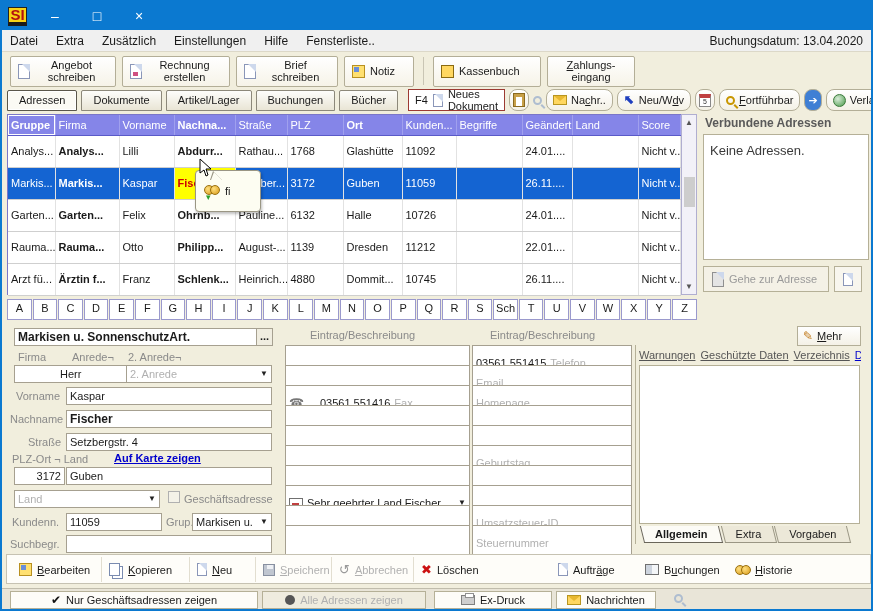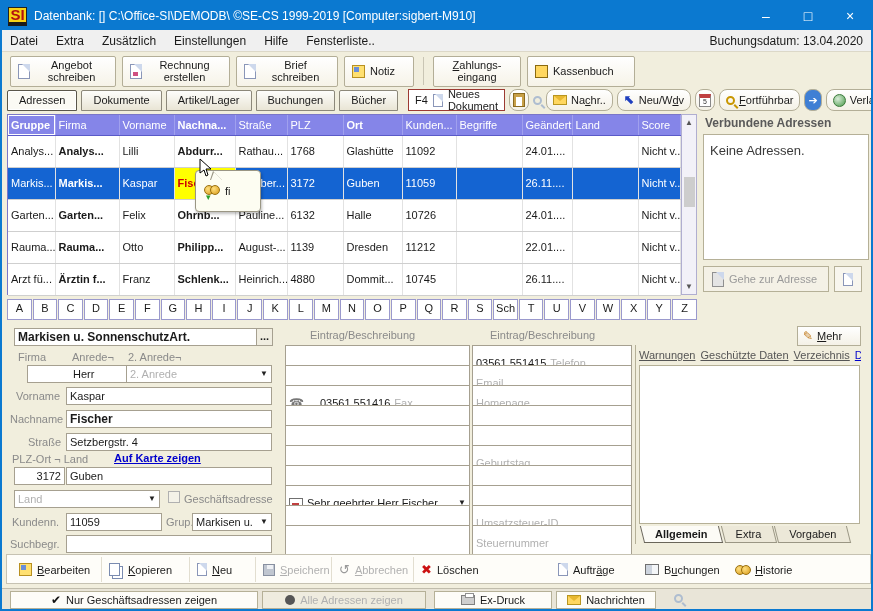--- a/index.html
+++ b/index.html
@@ -150,21 +150,20 @@
 
   u { text-decoration:underline; }
 </style>
 </head>
 <body>
 
 <div class="win">
 
   <div class="titlebar">
     <span class="silogo">SI</span>
-    <span class="title-text">Datenbank: [] C:\Office-SI\DEMODB\ ©SE-CS 1999-2019 [Computer:sigbert-M910]</span>
     <span class="winctl">–</span>
     <span class="winctl">□</span>
     <span class="winctl">×</span>
   </div>
 
   <div class="menubar">
     <span class="mitem">Datei</span>
     <span class="mitem">Extra</span>
     <span class="mitem">Zusätzlich</span>
     <span class="mitem">Einstellungen</span>
@@ -184,26 +183,26 @@
       </span>
     <span class="tbtn" style="width:102px">
         <span class="icon i-page"></span>
         <span class="lbl">Brief schreiben</span>
       </span>
     <span class="tbtn" style="width:70px">
         <span class="icon i-note"></span>
         <span class="lbl">Notiz</span>
       </span>
     <span class="vsep"></span>
-    <span class="tbtn" style="width:88px">
-        <span class="lbl"><u>Z</u>ahlungs-eingang</span>
-      </span>
     <span class="tbtn" style="width:108px">
         <span class="icon i-sqy"></span>
         <span class="lbl">Kassenbuch</span>
+      </span>
+    <span class="tbtn" style="width:88px">
+        <span class="lbl"><u>Z</u>ahlungs-eingang</span>
       </span>
   </div>
 
   <div class="tabrow">
     <span class="tab active">Adressen</span>
     <span class="tab">Dokumente</span>
     <span class="tab">Artikel/Lager</span>
     <span class="tab">Buchungen</span>
     <span class="tab">Bücher</span>
     <span class="f4group">
@@ -379,21 +378,21 @@
       <span>X</span>
       <span>Y</span>
       <span>Z</span>
     </div>
 
   <div class="field bold" style="left:12px;top:326px;width:243px;font-size:12px">Markisen u. SonnenschutzArt.</div>
   <div class="dots-btn">...</div>
   <span class="flabel" style="left:16px;top:349px">Firma</span>
   <span class="flabel" style="left:70px;top:349px">Anrede¬</span>
   <span class="flabel" style="left:126px;top:349px">2. Anrede¬</span>
-  <div class="field combo" style="left:25px;top:363px;width:130px">
+  <div class="field combo" style="left:12px;top:363px;width:130px">
       <span style="margin-left:42px">Herr</span>
       <span class="i-dd">▼</span>
     </div>
   <div class="field combo gray" style="left:124px;top:363px;width:146px">
       <span>2. Anrede</span>
       <span class="i-dd">▼</span>
     </div>
   <span class="flabel" style="left:14px;top:388px">Vorname</span>
   <div class="field" style="left:64px;top:385px;width:206px">Kaspar</div>
   <span class="flabel" style="left:8px;top:411px">Nachname</span>
@@ -474,21 +473,21 @@
     </div>
   <div class="mrow-l" style="top:463px">
       <div class="mfield"></div>
     </div>
   <div class="mrow-r" style="top:463px">
       <div class="mfield"></div>
     </div>
   <div class="mrow-l" style="top:483px">
       <div class="mfield">
         <span class="icon i-lettr"></span>
-        <span>Sehr geehrter Herr Fischer,</span>
+        <span>Sehr geehrter Land Fischer,</span>
         <span class="i-dd" style="margin-left:auto">▼</span>
       </div>
     </div>
   <div class="mrow-r" style="top:483px">
       <div class="mfield"></div>
     </div>
   <div class="mrow-l" style="top:503px">
       <div class="mfield"></div>
     </div>
   <div class="mrow-r" style="top:503px">

